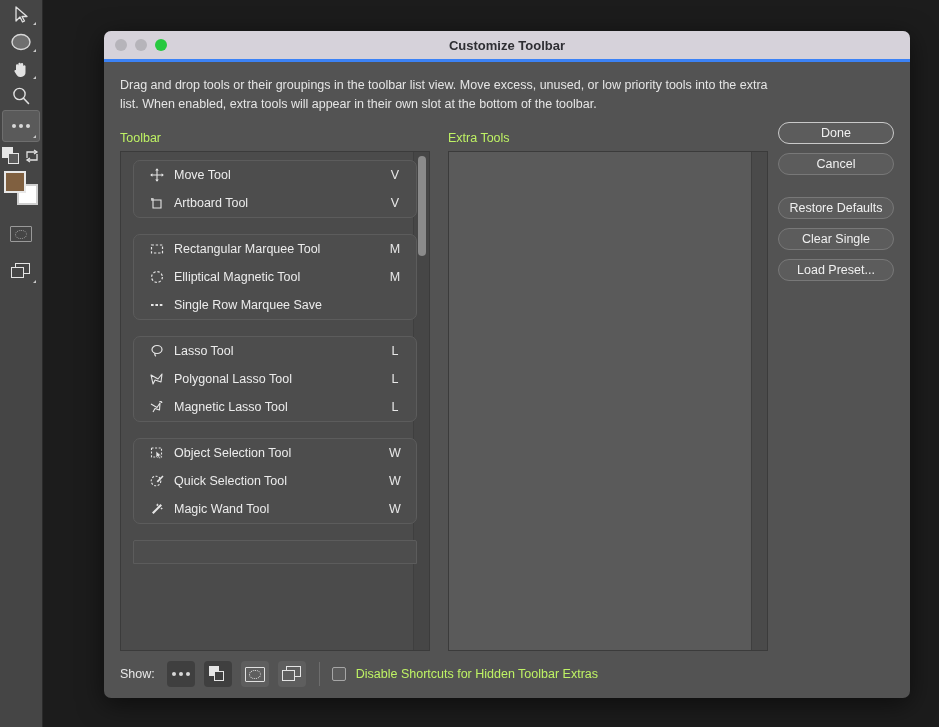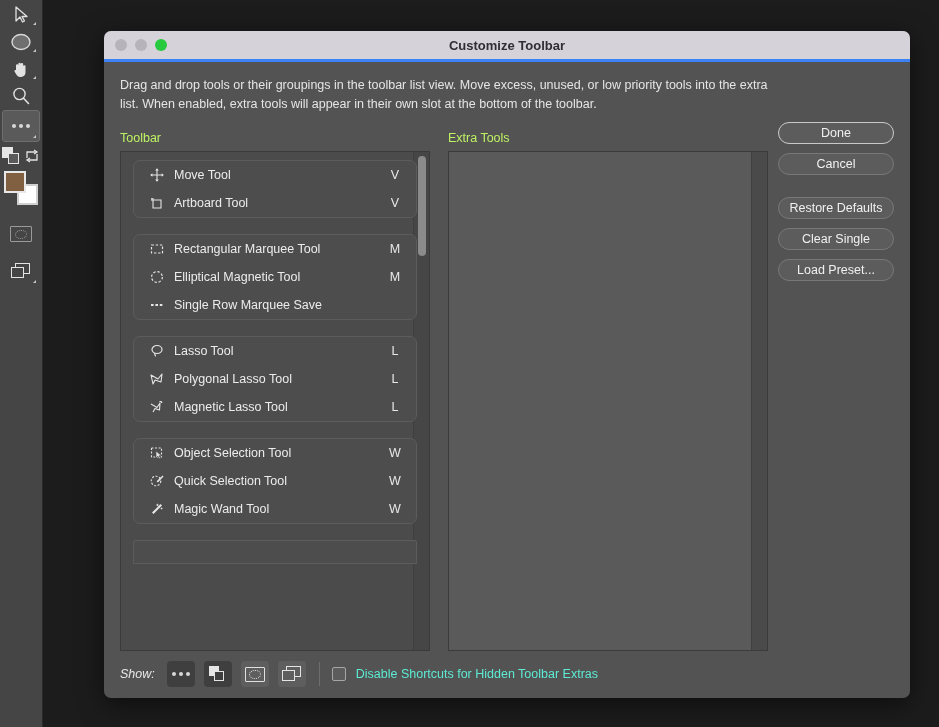--- a/index.html
+++ b/index.html
@@ -99,32 +99,32 @@
     display:flex;align-items:center;justify-content:center;
     margin-bottom:9px;box-sizing:border-box;
   }
   .btn.primary{border-color:#c9c9c9;}
   .btn.gap{margin-top:22px;}
 
   .bottombar{
     position:absolute;left:0;right:0;bottom:0;height:54px;
     display:flex;align-items:center;padding-left:16px;box-sizing:border-box;
   }
-  .show-label{font-size:12.5px;color:#e8e8e8;margin-right:12px;font-style:italic;}
+  .show-label{font-size:12.5px;color:#e8e8e8;margin-right:12px;}
   .togglebtn{
     width:28px;height:26px;border-radius:4px;background:#5e5e5e;
     display:flex;align-items:center;justify-content:center;margin-right:9px;
   }
   .togglebtn.on{background:#3f3f3f;}
   .sep{width:1px;height:24px;background:#6e6e6e;margin:0 12px 0 4px;}
   .checkbox{
     width:14px;height:14px;border-radius:2px;background:#5c5c5c;
     border:1px solid #a6a6a6;box-sizing:border-box;margin-right:10px;
   }
-  .cb-label{font-size:12.5px;color:#5eead4;}
+  .cb-label{font-size:12.5px;color:#bef264;}
   .qm-icon{width:20px;height:15px;border:1px solid #e0e0e0;border-radius:1px;
     display:flex;align-items:center;justify-content:center;box-sizing:border-box;}
   .qm-dots{width:12px;height:9px;border:1px dotted #e0e0e0;border-radius:50%;box-sizing:border-box;}
   .sm-icon{position:relative;width:20px;height:16px;}
   .sm-icon i{position:absolute;display:block;border:1px solid #e4e4e4;box-sizing:border-box;}
   .sm-icon .r1{left:4px;top:0;width:15px;height:11px;}
   .sm-icon .r2{left:0;top:4px;width:13px;height:11px;background:#5e5e5e;}
   .clip-row{
     margin:0 12px 0 12px;border:1px solid #5c5c5c;border-top-left-radius:2px;border-top-right-radius:2px;
     background:#4d4d4d;height:22px;overflow:hidden;

